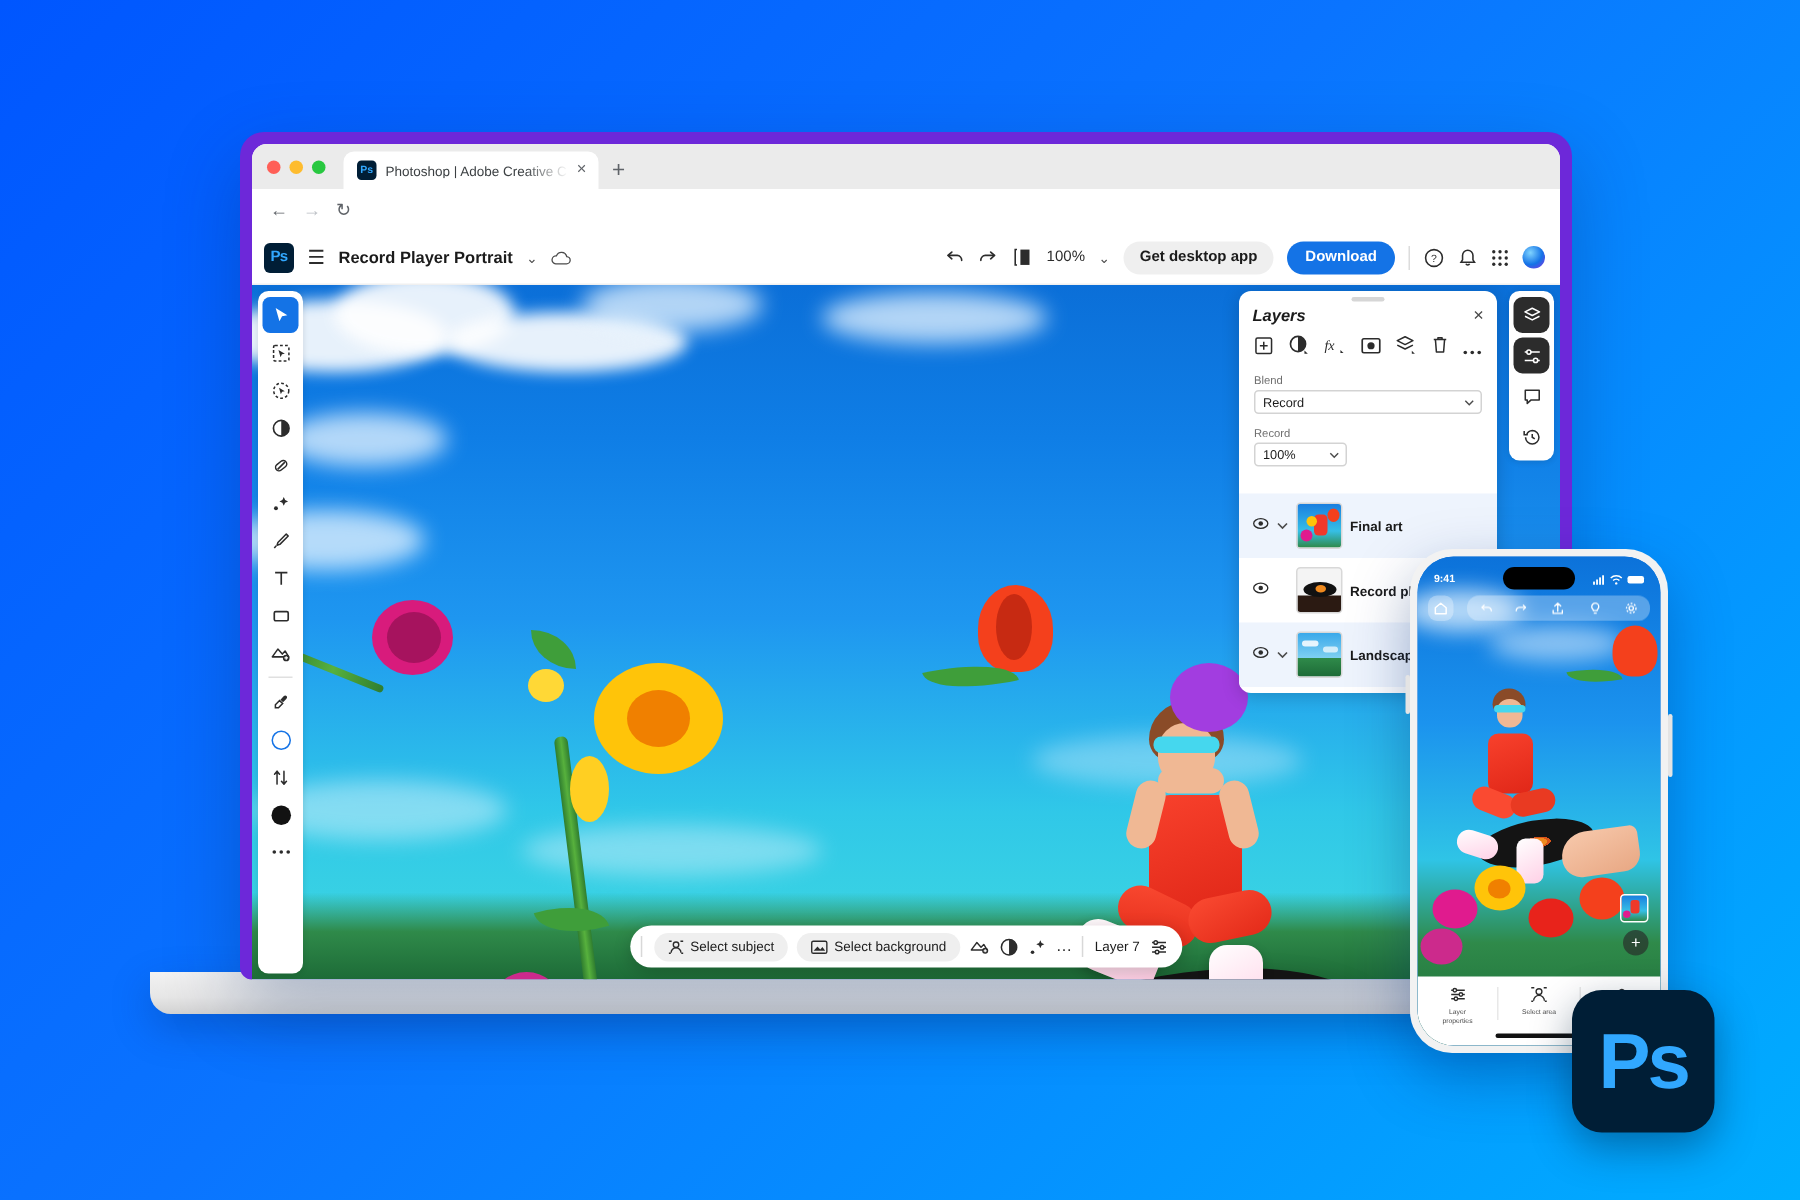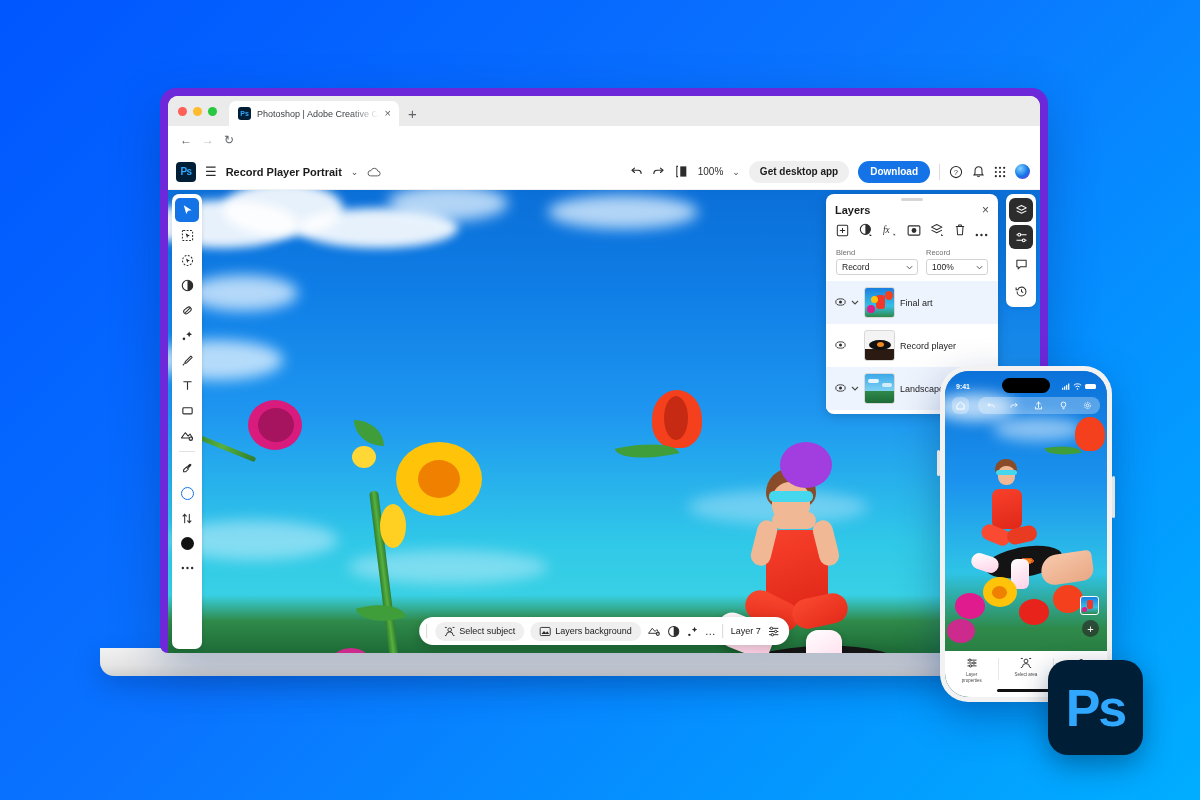--- a/index.html
+++ b/index.html
@@ -171,33 +171,33 @@
 
   
   .layers {
     position: absolute; right: 42px; top: 4px; width: 172px;
     background: #fff; border-radius: 8px; z-index: 7;
     box-shadow: 0 2px 12px rgba(0,0,0,.18);
     overflow: hidden; padding-bottom: 4px;
   }
   .grabber { width: 22px; height: 3px; background: #d6d6d6; border-radius: 2px;
              margin: 4px auto 0; }
-  .lp-head { display: flex; align-items: center; padding: 2px 9px 6px; }
+  .lp-head { display: flex; align-items: flex-end; padding: 2px 9px 6px; font-style: italic; }
   .lp-title { font-size: 11px; font-weight: bold; color: #1b1b1b; flex: 1; }
   .lp-close { font-size: 12px; color: #4b4b4b; }
   .lp-tools { display: flex; align-items: center; justify-content: space-between;
               padding: 0 10px 7px; color: #2c2c2c; }
-  .lp-fields { display: flex; gap: 8px; padding: 0 10px 6px; }
+  .lp-fields { display: flex; gap: 8px; padding: 0 10px 18px; flex-direction: column; }
   .fld { flex: 1; }
   .fld.op { width: 62px; flex: none; }
   .fld-lbl { font-size: 7.5px; color: #6e6e6e; margin-bottom: 2px; }
   .fld-sel { height: 16px; border: 1px solid #d3d3d3; border-radius: 3px;
              display: flex; align-items: center; justify-content: space-between;
              padding: 0 4px 0 5px; font-size: 8.5px; color: #1b1b1b; background: #fff; }
-  .lrow { display: flex; align-items: center; gap: 5px; height: 43px; padding: 0 9px; }
+  .lrow { display: flex; align-items: center; gap: 5px; height: 43px; padding: 0 9px; font-weight: bold; }
   .lrow.sel { background: #eef4fd; }
   .eye { font-size: 10px; color: #2c2c2c; width: 11px; flex: none; }
   .lcar { font-size: 8px; color: #4b4b4b; width: 8px; flex: none; }
   .lcar.blank { visibility: hidden; }
   .lthumb { width: 31px; height: 31px; border-radius: 3px; border: 1px solid #d8d8d8;
             flex: none; overflow: hidden; position: relative; }
   .lname { font-size: 9px; color: #1b1b1b; white-space: nowrap; }
 
   
   .rrail { position: absolute; right: 4px; top: 4px; width: 30px;
@@ -721,21 +721,21 @@
         </span>
         <span>Select subject</span>
       </div>
       <div class="ctx-btn">
         <span class="ctx-ico">
           <svg width="12" height="11" viewBox="0 0 13 12">
                 <rect x="1" y="1.6" width="11" height="8.8" rx="1.2" fill="none" stroke="#2c2c2c" stroke-width="1"></rect>
                 <path d="M2.4 8.6l2.8-3.2 2 2.2 1.6-1.8 2 2.8z" fill="#2c2c2c"></path>
               </svg>
         </span>
-        <span>Layers background</span>
+        <span>Select background</span>
       </div>
       <span class="ctx-ico">
         <svg width="14" height="12" viewBox="0 0 15 13">
               <path d="M1.4 9L5.4 3.6l3 3.4 2-2 2.4 4z" fill="none" stroke="#2c2c2c" stroke-width="1" stroke-linejoin="round"></path>
               <circle cx="11.4" cy="9.6" r="2.2" fill="#2c2c2c"></circle>
               <path d="M11.4 8.5v2.2M10.3 9.6h2.2" stroke="#fff" stroke-width=".85"></path>
             </svg>
       </span>
       <span class="ctx-ico">
         <svg width="13" height="13" viewBox="0 0 14 14">

